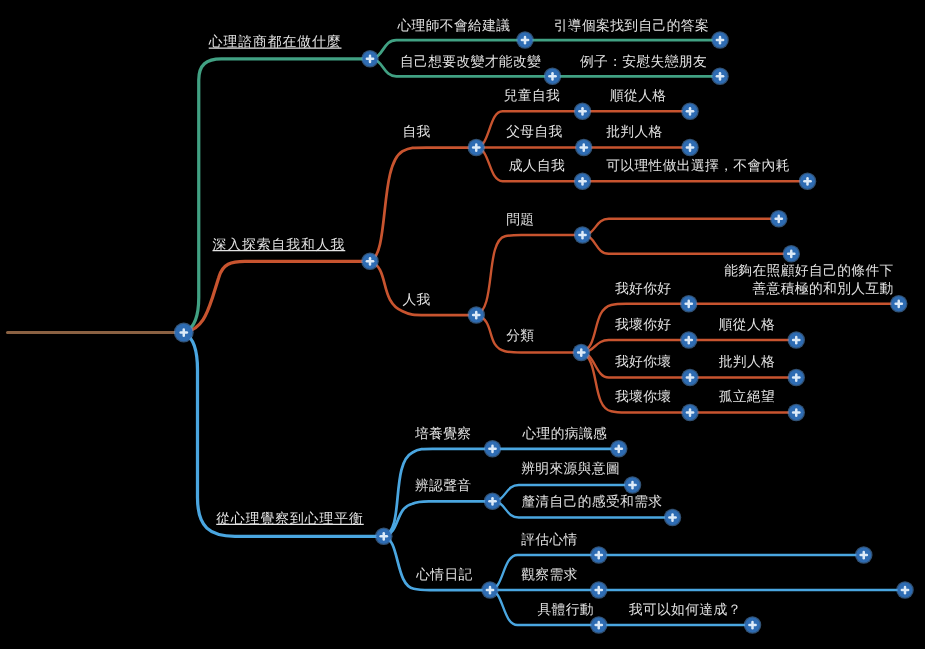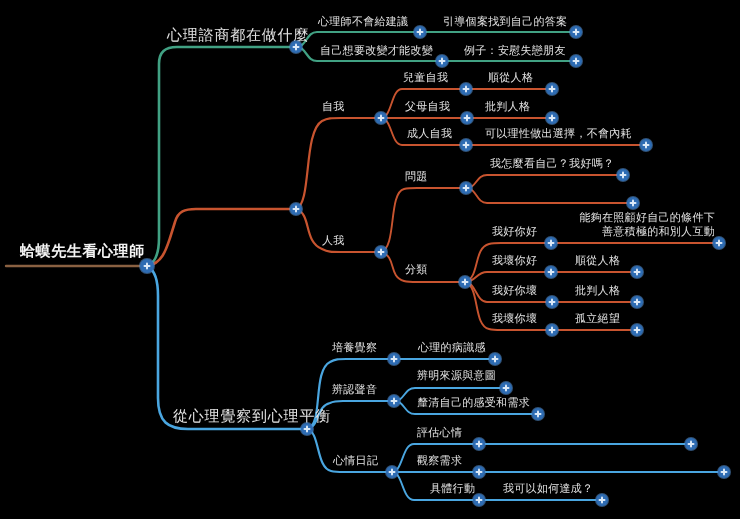--- a/index.html
+++ b/index.html
@@ -16,21 +16,21 @@
   .br { stroke:var(--brown);  stroke-width:2.4px; }
   .main { stroke-width:2.6px; }
   .thin { stroke-width:1.9px; }
 
   .label {
     position:absolute; color:var(--text,#e3e3e3);
     font-size:11px; line-height:13px; white-space:nowrap;
     letter-spacing:0.3px;
     text-align:right;
   }
-  .lv1  { font-size:15px; letter-spacing:0.8px; }
+  .lv1  { font-size:11px; letter-spacing:0.8px;text-decoration:underline; }
   .root { font-size:15px; font-weight:bold; color:#f4f4f4; letter-spacing:0.6px; }
   .wrap { white-space:normal; width:140px; line-height:13.5px;font-family:Liberation Serif, serif; }
 
   .badge {
     position:absolute; width:12px; height:12px; border-radius:50%;
     background:var(--badge,#2e6cb3);
     box-shadow:0 0 0 1px rgba(90,150,215,.55);
     transform:translate(-50%,-50%);
   }
   .badge::before, .badge::after {
@@ -73,38 +73,37 @@
     <path class="b" d="M 307 429 C 324 425 312 371 330 362 C 335 359 339 359 346 359 L 495 359"></path>
     <path class="b" d="M 307 429 C 320 427 316 406 330 403 C 334 401 337 401 343 401 L 394 401"></path>
     <path class="b thin" d="M 394 401 C 405 401 404 388 415 388 L 506 388"></path>
     <path class="b thin" d="M 394 401 C 405 401 404 414 415 414 L 538 414"></path>
     <path class="b" d="M 307 429 C 320 431 316 468 331 471 C 335 472 338 472 344 472 L 392 472"></path>
     <path class="b thin" d="M 392 472 C 403 472 402 444 414 444 L 691 444"></path>
     <path class="b thin" d="M 392 472 L 724 472"></path>
     <path class="b thin" d="M 392 472 C 403 472 402 500 414 500 L 602 500"></path>
   </svg>
 
-  <div class="label root" style="left:20px;top:244px">蛤蟆先生看心理師</div>
 
   <div class="label lv1" style="left:167px;top:28px">心理諮商都在做什麼</div>
   <div class="label" style="left:318px;top:15px">心理師不會給建議</div>
   <div class="label" style="left:443px;top:15px">引導個案找到自己的答案</div>
   <div class="label" style="left:320px;top:44px">自己想要改變才能改變</div>
   <div class="label" style="left:464px;top:44px">例子：安慰失戀朋友</div>
 
+  <div class="label lv1" style="left:170px;top:190px">深入探索自我和人我</div>
   <div class="label" style="left:322px;top:100px">自我</div>
   <div class="label" style="left:403px;top:71px">兒童自我</div>
   <div class="label" style="left:488px;top:71px">順從人格</div>
   <div class="label" style="left:405px;top:100px">父母自我</div>
   <div class="label" style="left:485px;top:100px">批判人格</div>
   <div class="label" style="left:407px;top:127px">成人自我</div>
   <div class="label" style="left:485px;top:127px">可以理性做出選擇，不會內耗</div>
   <div class="label" style="left:322px;top:234px">人我</div>
   <div class="label" style="left:405px;top:170px">問題</div>
-  <div class="label" style="left:490px;top:157px">我怎麼看自己？我好嗎？</div>
   <div class="label" style="left:405px;top:263px">分類</div>
   <div class="label" style="left:492px;top:225px">我好你好</div>
   <div class="label wrap" style="left:575px;top:211px">能夠在照顧好自己的條件下善意積極的和別人互動</div>
   <div class="label" style="left:492px;top:254px">我壞你好</div>
   <div class="label" style="left:575px;top:254px">順從人格</div>
   <div class="label" style="left:492px;top:284px">我好你壞</div>
   <div class="label" style="left:575px;top:284px">批判人格</div>
   <div class="label" style="left:492px;top:312px">我壞你壞</div>
   <div class="label" style="left:575px;top:312px">孤立絕望</div>
 

